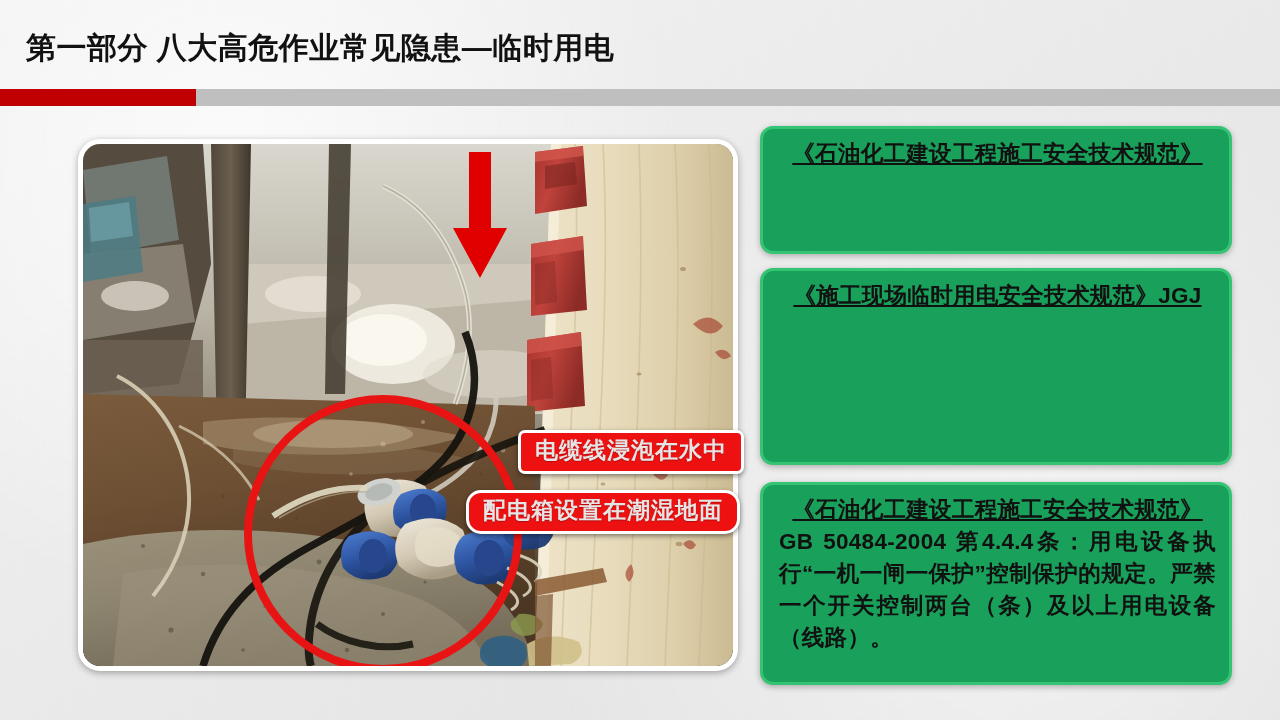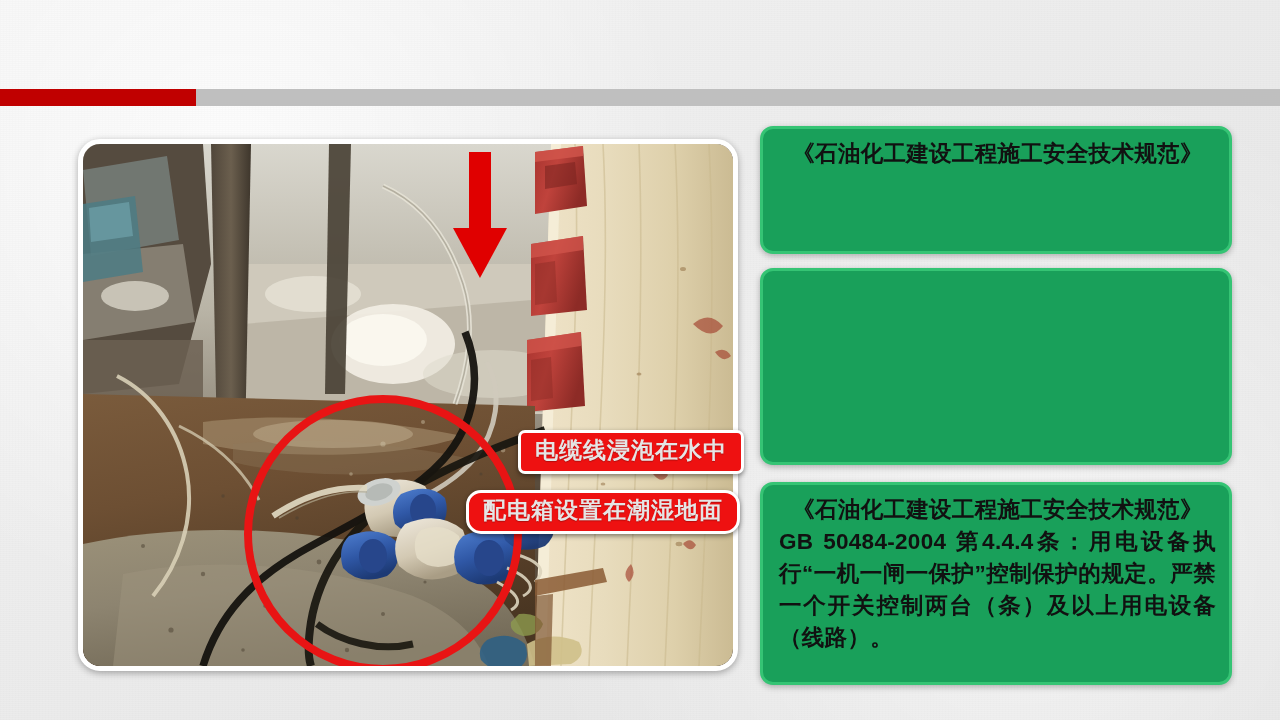--- a/index.html
+++ b/index.html
@@ -123,31 +123,32 @@
     box-shadow: 0 2px 6px rgba(0,0,0,0.28);
     color: #111111;
     font-size: 22.5px;
     font-weight: bold;
     line-height: 1.42;
     letter-spacing: 0.3px;
     padding: 9px 13px 10px 16px;
     text-align: justify;
     text-justify: inter-ideograph;
   }
-  .greenbox .first-line { display: block; text-align: center; }
+  .greenbox .first-line { display: block; text-align: center; text-decoration: underline; }
   #greenbox-1 { top: 126px;  height: 128px; }
   #greenbox-2 { top: 268px;  height: 197px; }
   #greenbox-3 { top: 482px;  height: 203px; }
 </style>
 </head>
 <body>
 
 <div id="slide">
   <div id="grain"></div>
 
+  <div id="title">第一部分  八大高危作业常见隐患—临时用电</div>
 
   <div id="rule">
     <div id="rule-red"></div>
     <div id="rule-gray"></div>
   </div>
 
   <div id="photo-frame">
     <div id="photo">
       <svg viewBox="0 0 650 522" preserveAspectRatio="none">
         <defs>
@@ -354,19 +355,19 @@
   </div>
 
   <div class="callout" id="callout-1">电缆线浸泡在水中</div>
   <div class="callout" id="callout-2">配电箱设置在潮湿地面</div>
 
   <div class="greenbox" id="greenbox-1">
     <span class="first-line">《石油化工建设工程施工安全技术规范》</span>
   </div>
 
   <div class="greenbox" id="greenbox-2">
-    
+    <span class="first-line">《施工现场临时用电安全技术规范》JGJ</span>
   </div>
 
   <div class="greenbox" id="greenbox-3">
     <span class="first-line">《石油化工建设工程施工安全技术规范》</span><span>GB 50484-2004 第4.4.4条：用电设备执行“一机一闸一保护”控制保护的规定。严禁一个开关控制两台（条）及以上用电设备（线路）。</span>
   </div>
 </div>
 
 </body></html>

